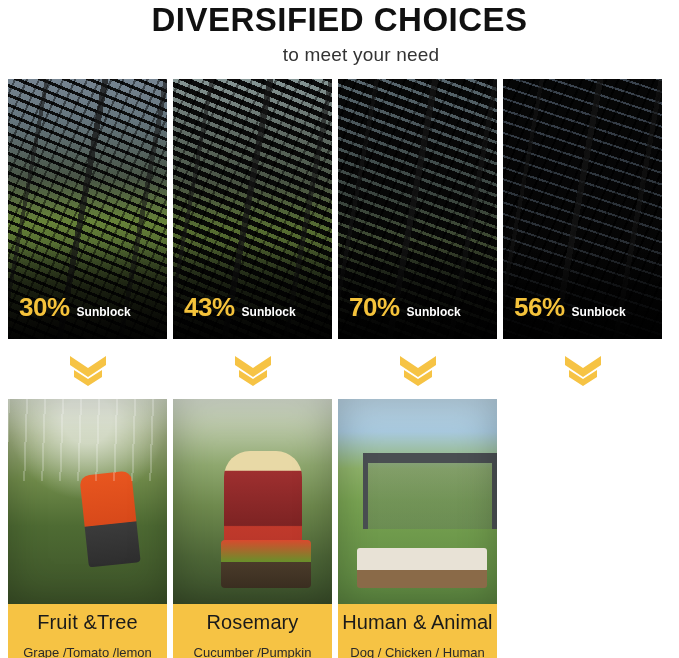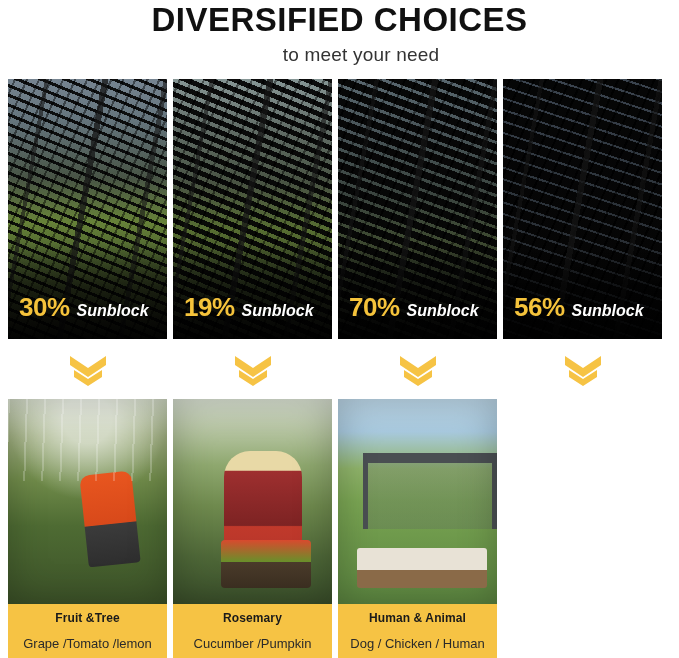--- a/index.html
+++ b/index.html
@@ -122,24 +122,23 @@
     align-items: baseline;
     gap: 7px;
   }
   .pct {
     font-size: 26px;
     font-weight: bold;
     color: #f5c33b;
     letter-spacing: -0.5px;
   }
   .sunblock {
-    font-size: 16px;
+    font-size: 12px;
     font-weight: bold;
     color: #ffffff;
-    font-style: italic;
   }
 
   
   .arrow-row {
     display: flex;
     gap: 6px;
     padding: 0 8px;
     margin-top: 10px;
     height: 44px;
   }
@@ -171,22 +170,22 @@
     position: relative;
     width: 100%;
     height: 205px;
     overflow: hidden;
   }
   .cap {
     padding: 7px 4px 9px;
     text-align: center;
   }
   .cap-title {
-    font-size: 12px;
-    font-weight: bold;
+    font-size: 20px;
+    font-weight: normal;
     color: #1a1a1a;
     letter-spacing: 0.1px;
   }
   .cap-sub {
     font-size: 13px;
     color: #2a2a2a;
     margin-top: 11px;
   }
 
   
@@ -316,21 +315,21 @@
 
     <div class="shade-card d50">
       <div class="mesh">
         <div class="mesh-bg bg50"></div>
         <div class="weave a"></div>
         <div class="weave b"></div>
         <div class="frame-bars"></div>
         <div class="bottom-fade"></div>
       </div>
       <div class="shade-label">
-        <span class="pct">19%</span>
+        <span class="pct">43%</span>
         <span class="sunblock">Sunblock</span>
       </div>
     </div>
 
     <div class="shade-card d70">
       <div class="mesh">
         <div class="mesh-bg bg70"></div>
         <div class="weave a"></div>
         <div class="weave b"></div>
         <div class="frame-bars"></div>

